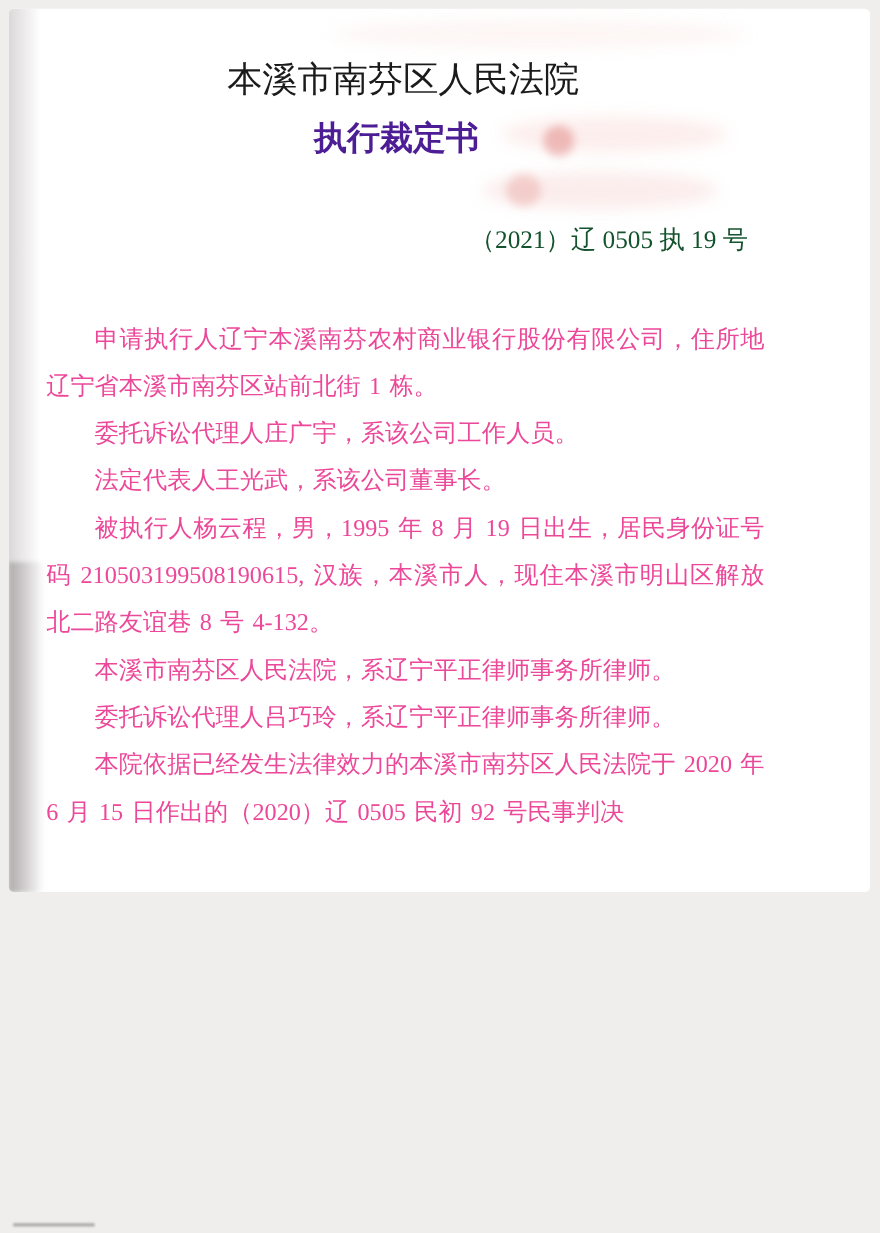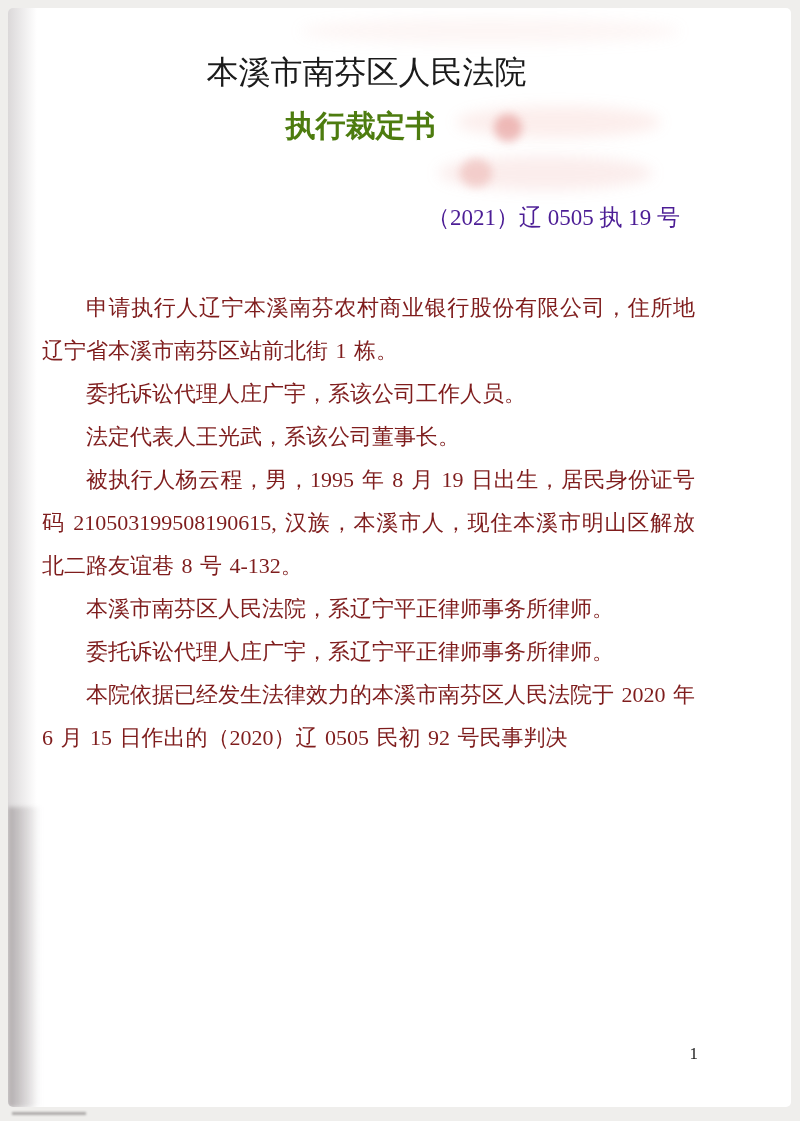--- a/index.html
+++ b/index.html
@@ -12,21 +12,21 @@
     position: relative;
     background: #efeeec;
     font-family: "Liberation Serif", serif;
     overflow: hidden;
   }
   .page {
     position: absolute;
     left: 8px;
     top: 8px;
     width: 783px;
-    height: 1099px;
+    height: 803px;
     background: #ffffff;
     border-radius: 5px;
     overflow: hidden;
   }
   
   .gutter-shadow {
     position: absolute;
     left: 0; top: 0;
     width: 34px; height: 100%;
     background: linear-gradient(90deg, rgba(125,115,118,0.28), rgba(125,115,118,0) 85%);
@@ -67,38 +67,38 @@
     line-height: 40px;
     color: #1b1b1b;
     white-space: nowrap;
   }
   .doc-title {
     margin: 14px 78px 0 0;
     text-align: center;
     font-size: 30px;
     line-height: 40px;
     font-weight: bold;
-    color: #4d7c0f;
+    color: #4c1d95;
     white-space: nowrap;
   }
   .case-number {
     margin-top: 56px;
     text-align: right;
     padding-right: 111px;
     font-size: 23px;
     line-height: 32px;
-    color: #4c1d95;
+    color: #14532d;
   }
   .doc-body {
     margin: 52px 96px 0 34px;
     font-size: 22px;
     line-height: 43px;
     text-align: justify;
     word-spacing: 2px;
-    color: #7f1d1d;
+    color: #ec4899;
   }
   .doc-body p {
     margin: 0;
     text-indent: 2em;
   }
   .page-number {
     position: absolute;
     right: 93px;
     top: 1036px;
     font-size: 17px;
@@ -122,21 +122,21 @@
   <div class="doc-title">执行裁定书</div>
 
   <div class="case-number">（2021）辽 0505 执 19 号</div>
 
   <div class="doc-body">
     <p>申请执行人辽宁本溪南芬农村商业银行股份有限公司，住所地辽宁省本溪市南芬区站前北街 1 栋。</p>
     <p>委托诉讼代理人庄广宇，系该公司工作人员。</p>
     <p>法定代表人王光武，系该公司董事长。</p>
     <p>被执行人杨云程，男，1995 年 8 月 19 日出生，居民身份证号码 210503199508190615, 汉族，本溪市人，现住本溪市明山区解放北二路友谊巷 8 号 4-132。</p>
     <p>本溪市南芬区人民法院，系辽宁平正律师事务所律师。</p>
-    <p>委托诉讼代理人庄广宇，系辽宁平正律师事务所律师。</p>
+    <p>委托诉讼代理人吕巧玲，系辽宁平正律师事务所律师。</p>
     <p>本院依据已经发生法律效力的本溪市南芬区人民法院于 2020 年 6 月 15 日作出的（2020）辽 0505 民初 92 号民事判决</p>
   </div>
 
   <div class="page-number">1</div>
 
   <div class="gutter-shadow"></div>
   <div class="gutter-shadow-bottom"></div>
 </div>
 
 <div class="page-edge-mark"></div>

